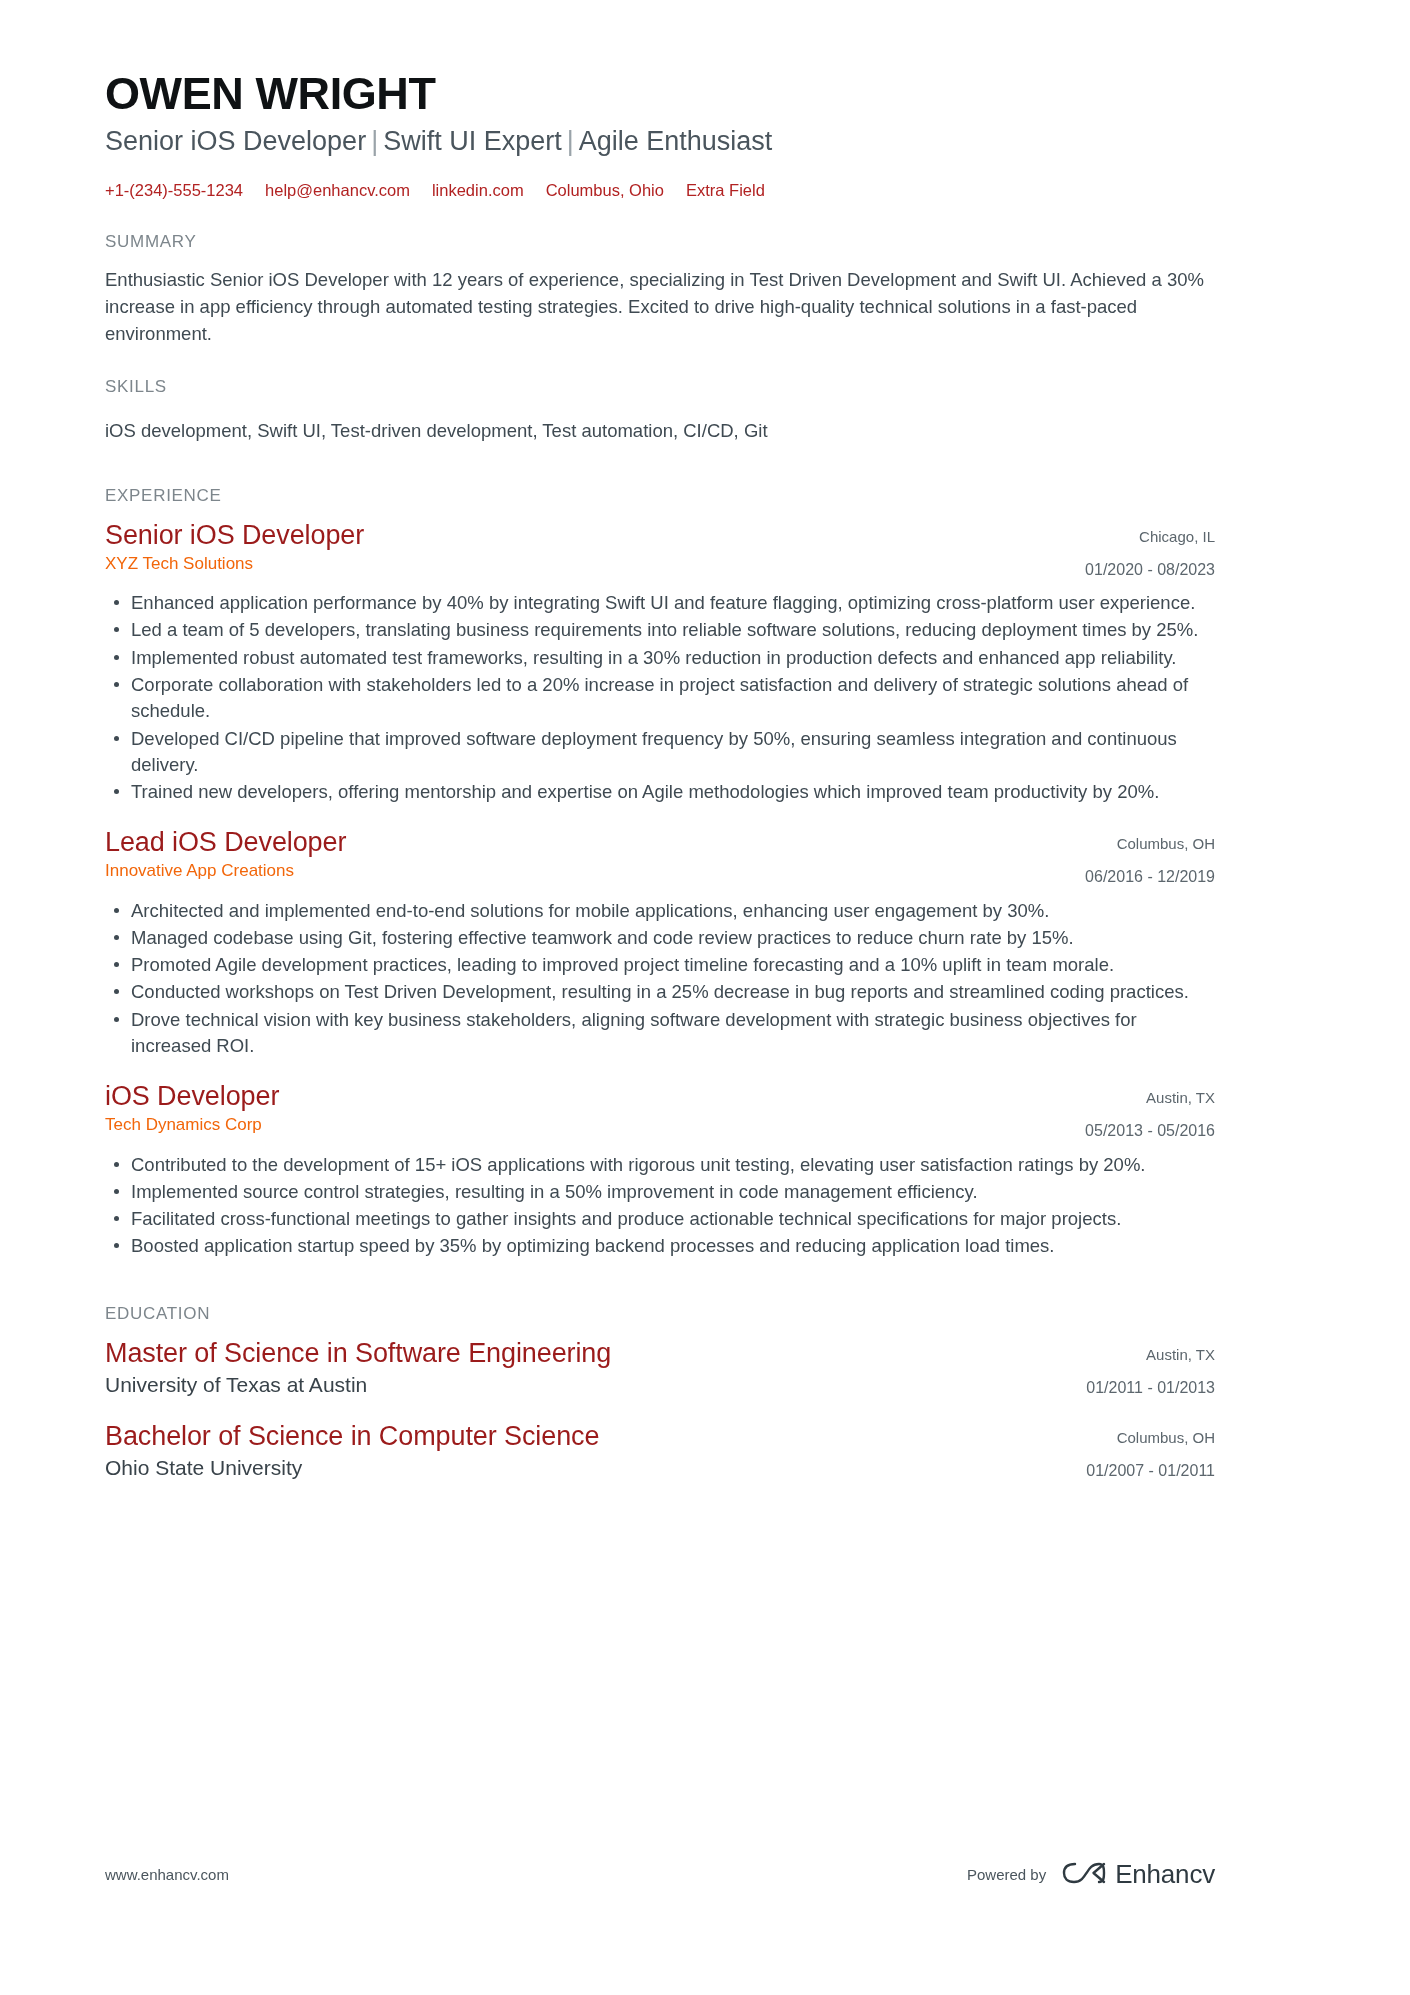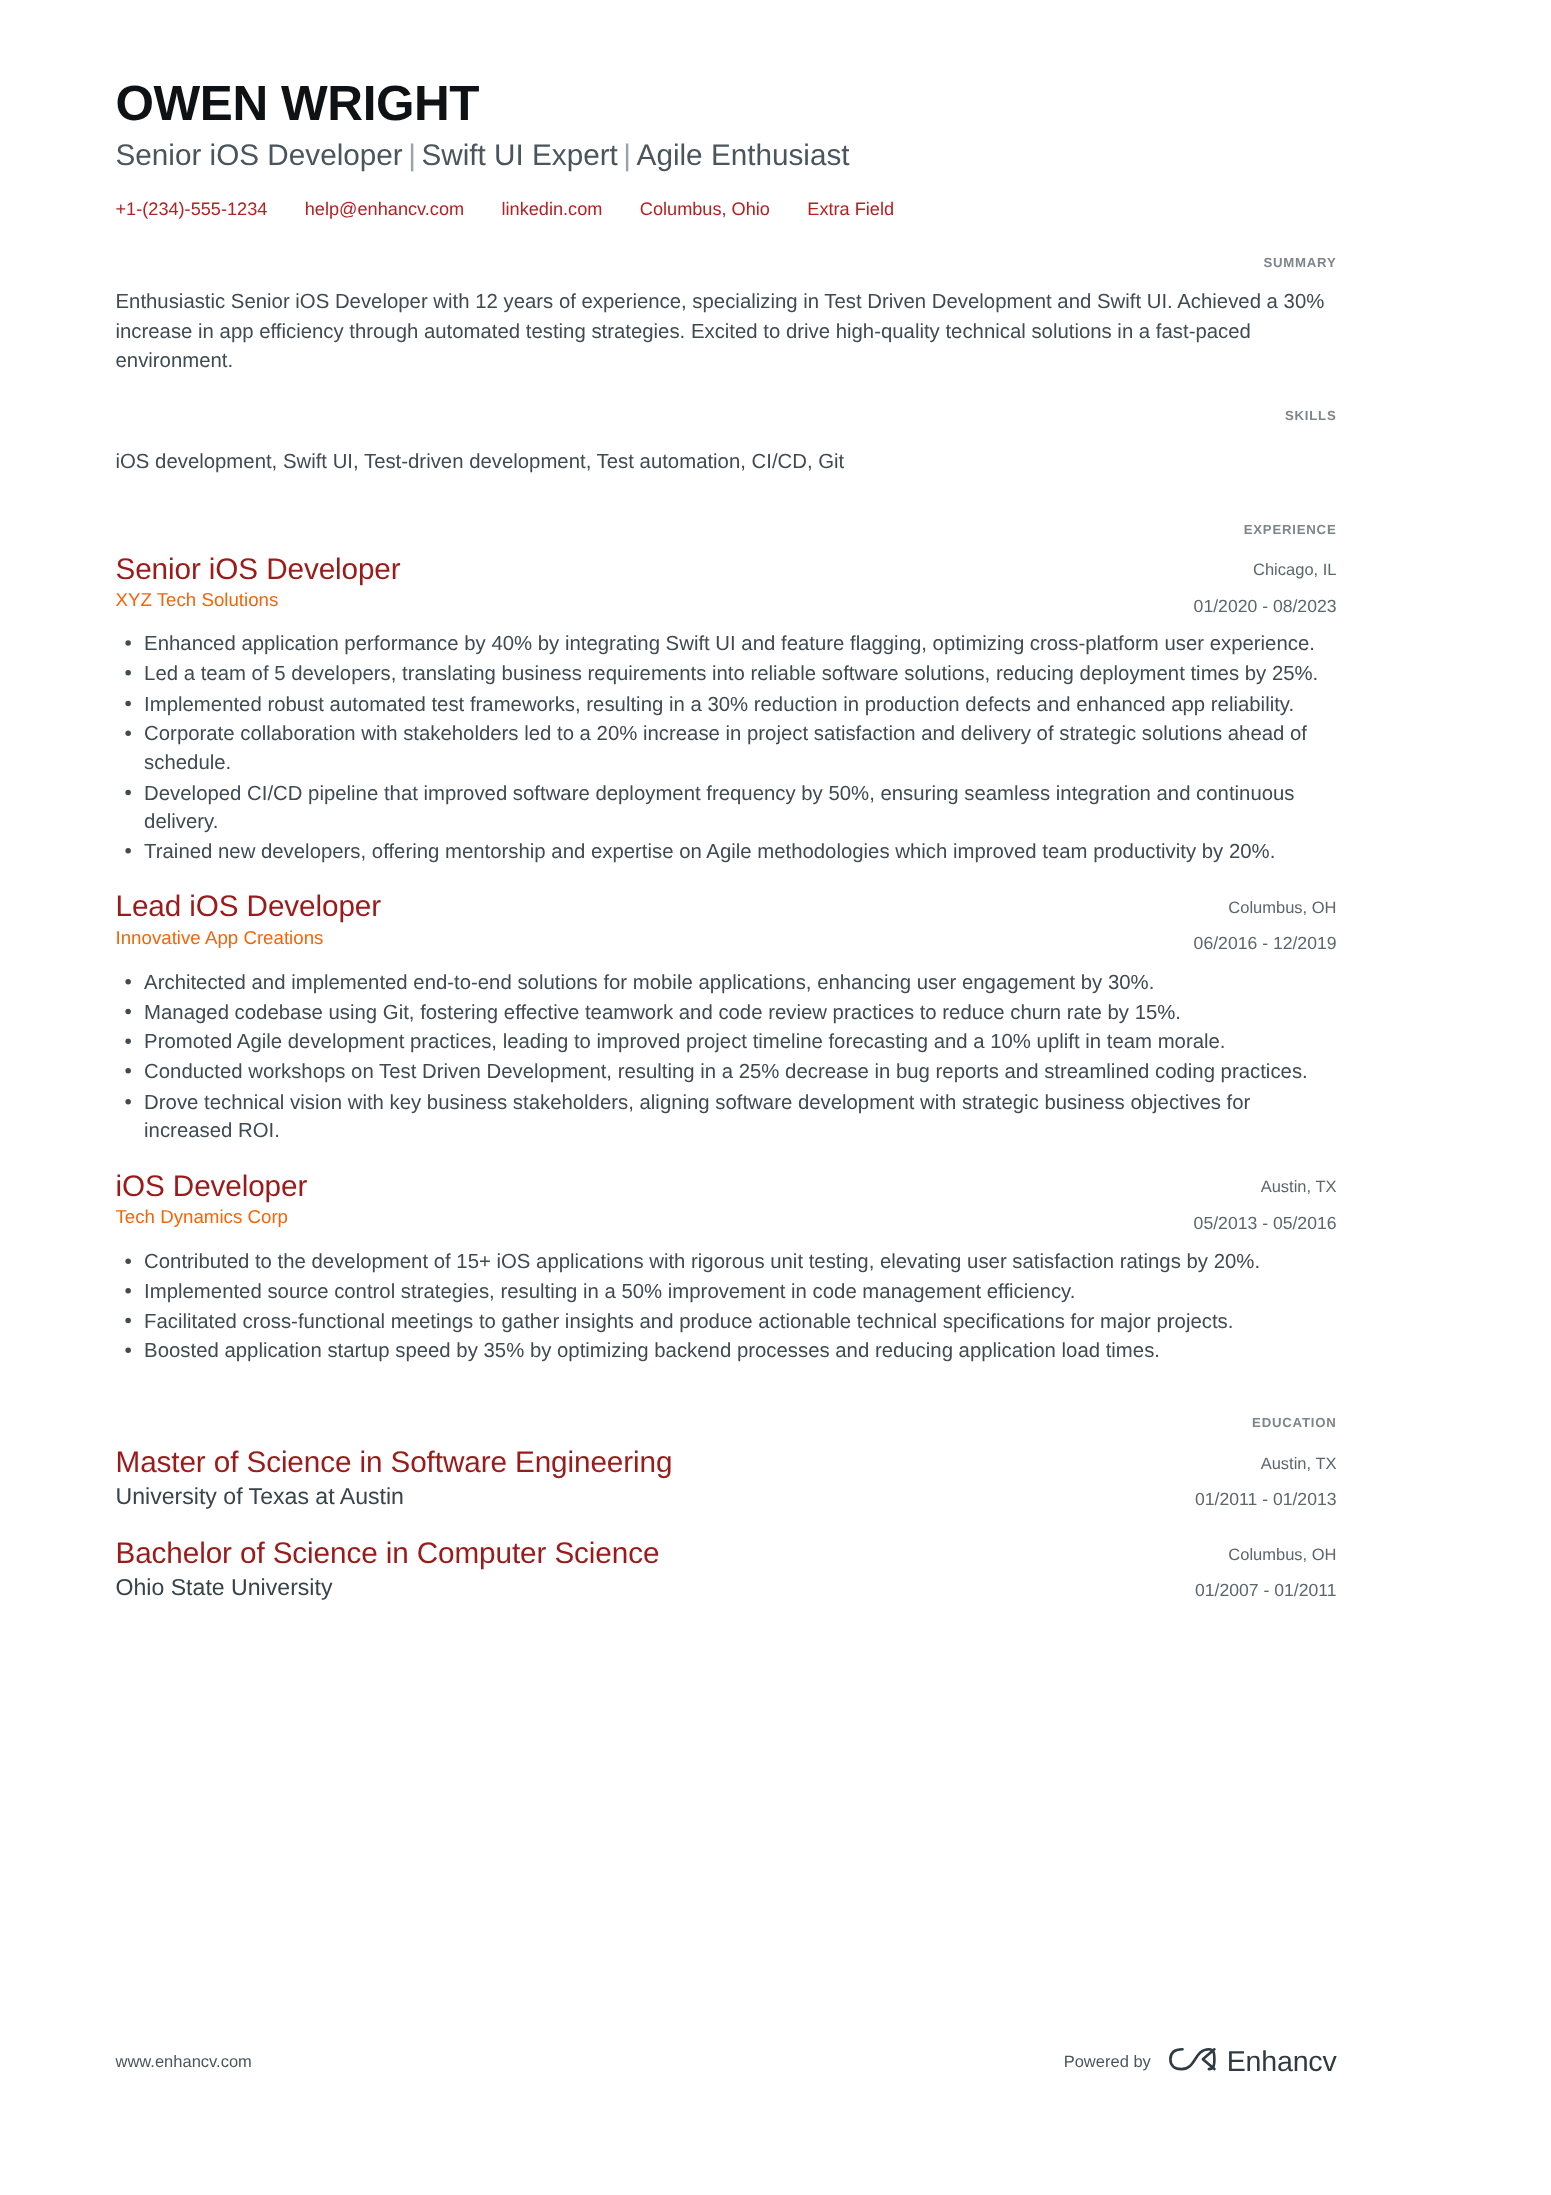--- a/index.html
+++ b/index.html
@@ -45,42 +45,41 @@
   .headline .sep {
     color: #9aa3a9;
     font-weight: 300;
     padding: 0 5px;
   }
 
   .contacts {
     display: flex;
     flex-wrap: wrap;
     align-items: baseline;
-    gap: 12px;
+    gap: 0;
     margin-bottom: 4px;
   }
   .contact-item {
     font-size: 16.5px;
     color: #b22222;
     line-height: 1.3;
     margin-right: 22px;
     white-space: nowrap;
   }
 
   
   .section { margin-top: 30px; }
 
   .section-title {
-    font-size: 12px;
-    font-weight: 700;
+    font-size: 17px;
+    font-weight: 400;
     letter-spacing: 0.7px;
     color: #7d868c;
     text-transform: uppercase;
     margin-bottom: 14px;
-    text-align: right;
   }
 
   .summary-text {
     font-size: 18.5px;
     line-height: 1.46;
     color: #3f4a52;
     max-width: 1165px;
   }
 
   .skills-text {

